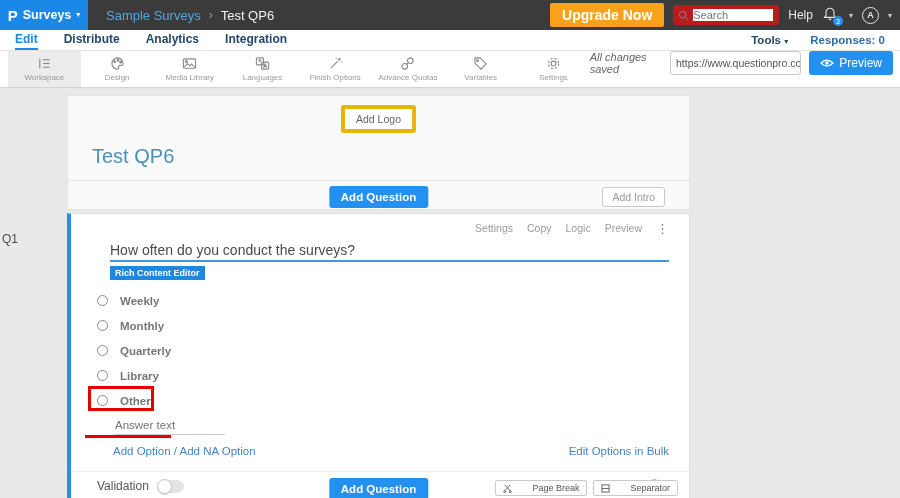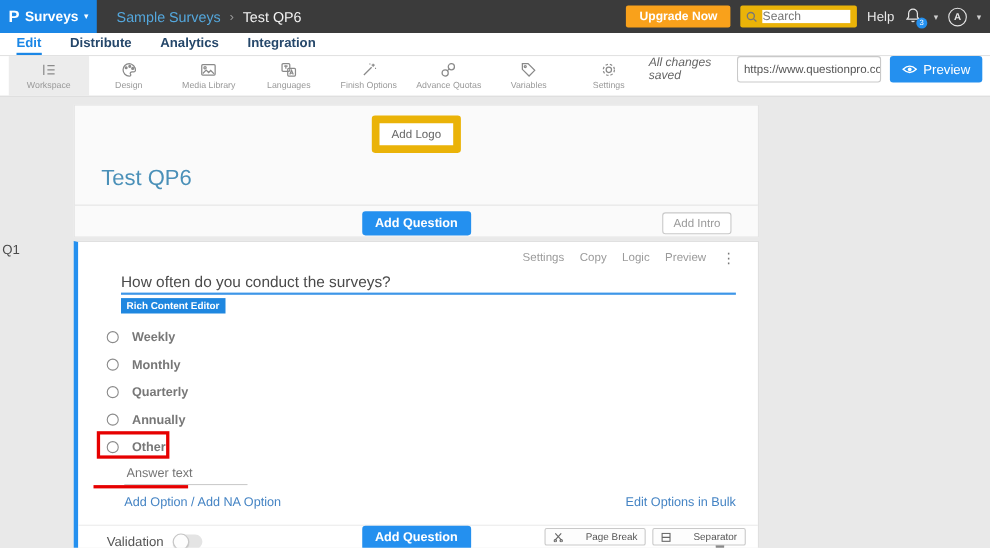--- a/index.html
+++ b/index.html
@@ -11,23 +11,23 @@
   .logo-box { width:88px; height:30px; background:#1b87e6; display:flex; align-items:center;
     justify-content:center; gap:5px; color:#fff; cursor:pointer; }
   .logo-glyph { font-weight:bold; font-size:15px; line-height:1; }
   .product-menu { font-size:12.5px; font-weight:600; }
   .caret { font-size:8px; line-height:1; }
   .breadcrumb { display:flex; align-items:center; gap:8px; margin-left:18px; font-size:13px; }
   .bc-parent { color:#54a7dc; cursor:pointer; }
   .bc-sep { color:#9a9a9a; font-size:12px; }
   .bc-current { color:#f2f2f2; }
   .topbar-right { margin-left:auto; display:flex; align-items:center; gap:9px; padding-right:8px; }
-  .upgrade-btn { background:#f9a11b; color:#fff; font-size:11px; font-weight:700;
+  .upgrade-btn { background:#f9a11b; color:#fff; font-size:14px; font-weight:700;
     padding:4px 12px; border-radius:2px; border:none; cursor:pointer; }
-  .search-box { width:106px; height:20px; background:#eab308; border-radius:2px; display:flex;
+  .search-box { width:106px; height:20px; background:#b91c1c; border-radius:2px; display:flex;
     align-items:center; padding:0 5px; gap:4px; }
   .search-box input { border:none; outline:none; width:80px; font-size:11px; color:#444;
     font-family:inherit; }
   .help-label { color:#e8e8e8; font-size:12px; cursor:pointer; }
   .bell-wrap { position:relative; width:18px; height:18px; cursor:pointer; }
   .badge { position:absolute; bottom:-2px; right:-3px; background:#2490ef; color:#fff;
     font-size:7px; width:10px; height:10px; border-radius:50%; display:flex;
     align-items:center; justify-content:center; }
   .tb-caret { color:#cfcfcf; font-size:8px; cursor:pointer; }
   .avatar { width:17px; height:17px; border:1.5px solid #e6e6e6; border-radius:50%;
@@ -59,25 +59,25 @@
   .url-group input { border:none; outline:none; width:138px; font-size:10.5px; color:#555;
     padding:0 5px; font-family:inherit; }
   .pencil-btn { width:22px; height:100%; display:flex; align-items:center; justify-content:center;
     cursor:pointer; background:#fff; }
   .preview-btn { background:#2490ef; color:#fff; border:none; border-radius:3px; font-size:12px;
     padding:5px 11px; display:flex; align-items:center; gap:5px; cursor:pointer;
     font-family:inherit; }
 
   
   .main { position:relative; height:410px; background:#e9e9e9; }
-  .q-number { position:absolute; left:2px; top:132px; font-size:12px; color:#4a4a4a; }
+  .q-number { position:absolute; left:2px; top:144px; font-size:12px; color:#4a4a4a; }
 
   .card { position:absolute; left:67px; top:7px; width:623px; }
   .card-header { background:#fafafa; border:1px solid #e4e4e4; }
-  .add-logo-btn { display:block; margin:9px auto 0; background:#fff; border:7px solid #eab308;
+  .add-logo-btn { display:block; margin:9px auto 0; background:#fff; border:4px solid #eab308;
     border-radius:3px; font-size:10.5px; color:#666; padding:4px 11px; cursor:pointer;
     font-family:inherit; }
   .survey-title { font-size:20px; font-weight:400; color:#4a90b8; margin:12px 0 12px 24px; }
   .header-btn-row { border-top:1px solid #e4e4e4; height:29px; position:relative; }
   .btn-primary { background:#2490ef; color:#fff; border:none; border-radius:3px;
     font-size:11.5px; font-weight:700; padding:5px 12px; cursor:pointer; font-family:inherit; }
   .add-question-1 { position:absolute; left:50%; transform:translateX(-50%); top:5px; }
   .add-intro-btn { position:absolute; right:24px; top:6px; background:#fff;
     border:1px solid #c9c9c9; border-radius:3px; color:#9a9a9a; font-size:10.5px;
     padding:3px 9px; cursor:pointer; font-family:inherit; }
@@ -163,20 +163,24 @@
     <span class="avatar">A</span>
     <span class="tb-caret">▾</span>
   </div>
 </div>
 
 <div class="navbar">
   <span class="nav-tab active">Edit</span>
   <span class="nav-tab">Distribute</span>
   <span class="nav-tab">Analytics</span>
   <span class="nav-tab">Integration</span>
+  <div class="nav-right">
+    <span class="tools-menu"><span>Tools</span> <span class="caret">▾</span></span>
+    <span class="responses">Responses: 0</span>
+  </div>
 </div>
 
 <div class="toolbar">
   <div class="tool-item active">
     <svg width="15" height="15" viewBox="0 0 16 16">
         <line x1="3" y1="3" x2="3" y2="13"></line>
         <line x1="6.5" y1="4" x2="13.5" y2="4"></line>
         <line x1="6.5" y1="8" x2="13.5" y2="8"></line>
         <line x1="6.5" y1="12" x2="13.5" y2="12"></line>
       </svg>
@@ -295,21 +299,21 @@
         <div class="opt-row">
           <span class="radio"></span>
           <span class="opt-label">Monthly</span>
         </div>
         <div class="opt-row">
           <span class="radio"></span>
           <span class="opt-label">Quarterly</span>
         </div>
         <div class="opt-row">
           <span class="radio"></span>
-          <span class="opt-label">Annually</span>
+          <span class="opt-label">Library</span>
         </div>
         <div class="opt-row">
           <span class="radio"></span>
           <span class="opt-label">Other</span>
         </div>
         <div class="annotation-rect"></div>
       </div>
 
       <div class="answer-wrap">
         <input type="text" placeholder="Answer text" style="">

